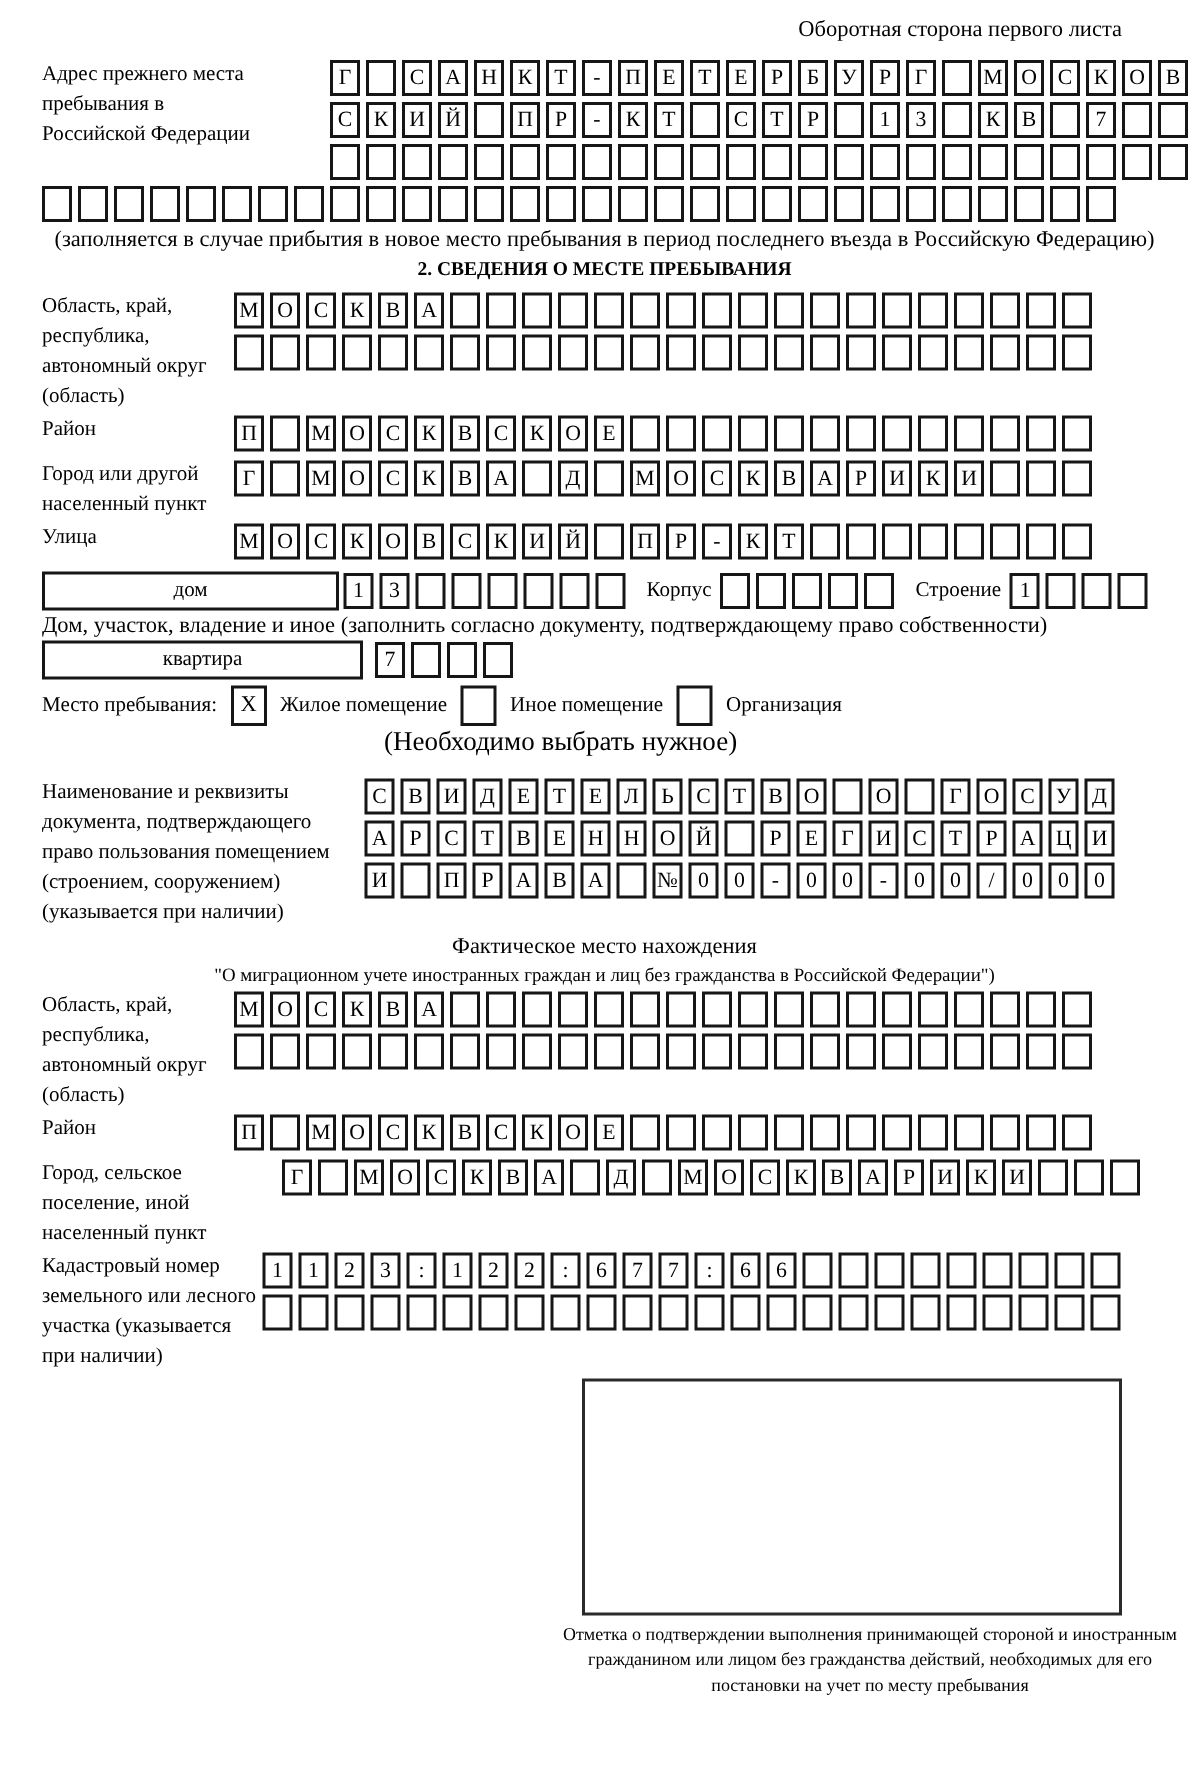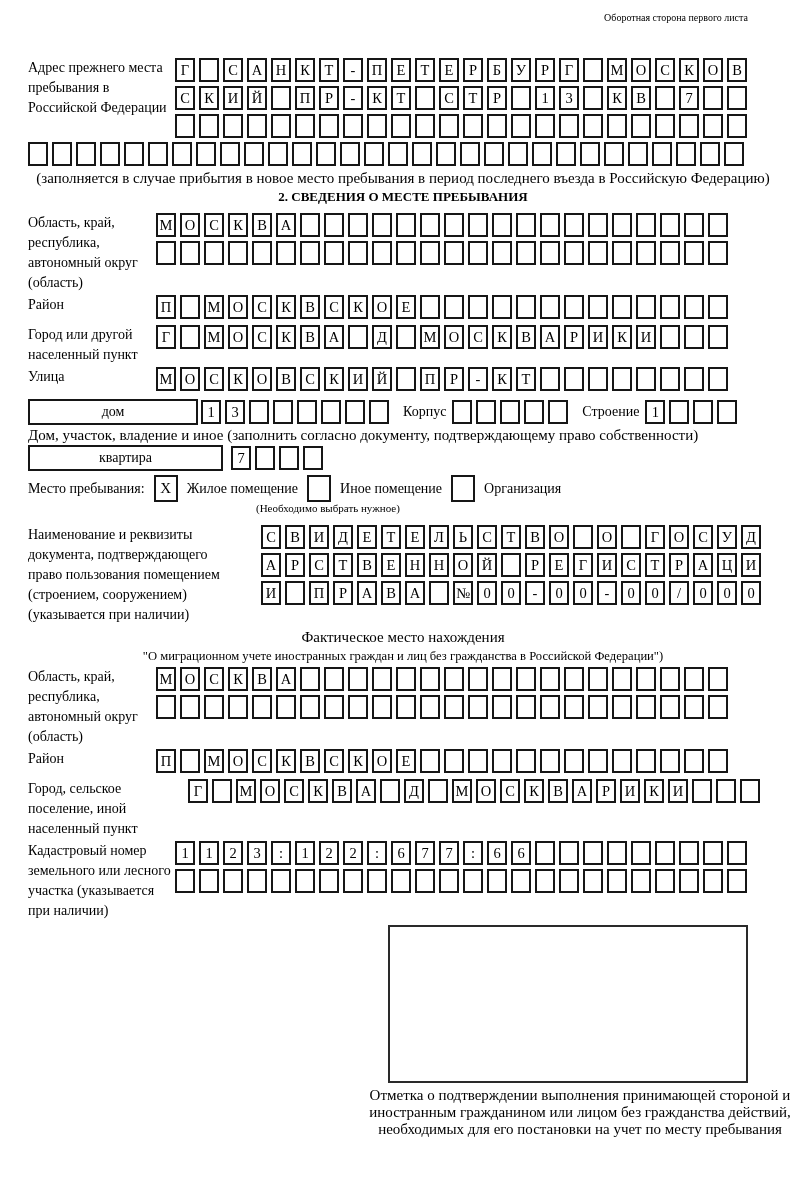--- a/index.html
+++ b/index.html
@@ -1,55 +1,55 @@
 <!DOCTYPE html>
 <html><head>
 <meta charset="utf-8">
 <style>
   * { margin:0; padding:0; box-sizing:border-box; }
   html,body { background:#ffffff; }
   body { width:800px; height:1180px; font-family:"Liberation Serif","DejaVu Serif",serif; color:#000; }
   .page { width:800px; height:1180px; padding:12px 22px 0 28px; overflow:hidden; position:relative; }
-  .top-note { text-align:right; font-size:10px; padding-right:30px; height:18px; }
+  .top-note { text-align:right; font-size:15px; padding-right:30px; height:18px; }
 
   .cellrow { display:flex; height:24px; margin-bottom:4px; }
   .cell { flex:0 0 20px; width:20px; height:24px; border:2px solid #161616;
           margin-right:4px; display:flex; align-items:center; justify-content:center;
           font-size:14.5px; line-height:1; background:#fff; }
   .cellrow.inline { margin-bottom:0; }
 
   .frow { display:flex; margin-top:2px; }
   .flabel { font-size:14px; line-height:20px; }
   .w147 { flex:0 0 147px; } .w128 { flex:0 0 128px; }
   .w160 { flex:0 0 160px; } .w215 { flex:0 0 215px; }
   .cellcol { flex:1 1 auto; }
 
   .caption { font-size:15px; height:15px; margin-top:2px; }
   .center { text-align:center; }
   .sec-title { font-size:13px; font-weight:bold; text-align:center; margin-top:4px; margin-bottom:4px; height:20px; }
   .sub-title { font-size:15px; font-weight:normal; text-align:center; margin-top:4px; height:20px; }
   .sub-cap { font-size:12.6px; text-align:center; height:16px; }
 
-  .block1 { margin-top:28px; }
+  .block1 { margin-top:10px;gap:45px; }
   .named-box { height:26px; border:2px solid #161616; display:flex; align-items:center;
                justify-content:center; font-size:14px; background:#fff; }
   .house-row { display:flex; align-items:center; margin-top:4px; height:26px; }
   .apt-row { display:flex; align-items:center; margin-top:3px; height:26px; }
   .inline-label { font-size:14px; padding:0 6px 0 10px; white-space:nowrap; }
-  .wbox-dom { width:170px; margin-right:3px; }
-  .wbox-kv { width:195px; margin-right:8px; }
+  .wbox-dom { width:198px; margin-right:3px; }
+  .wbox-kv { width:214px; margin-right:8px; }
 
   .stay-row { display:flex; align-items:center; margin-top:4px; height:27px; font-size:14px; }
   .checkbox { flex:0 0 24px; width:24px; height:27px; border:2px solid #161616;
               display:flex; align-items:center; justify-content:center; font-size:15px; margin:0 9px; }
-  .stay-note { font-size:11px; height:15px; padding-left:228px; }
-
-  .doc-block { margin-top:8px;gap:18px; }
+  .stay-note { font-size:18px; height:15px; padding-left:228px; }
+
+  .doc-block { margin-top:20px; }
   .mark-box { width:360px; height:158px; border:2px solid #2a2a2a; margin-left:360px; margin-top:4px; background:#fff; }
-  .mark-caption { width:424px; margin-left:340px; text-align:center; font-size:15px; line-height:17px; margin-top:4px; }
+  .mark-caption { width:424px; margin-left:340px; text-align:center; font-size:12px; line-height:17px; margin-top:4px; }
 </style>
 </head>
 <body>
 
 <div class="page">
 
   <div class="top-note">Оборотная сторона первого листа</div>
 
   <div class="frow block1">
     <div class="flabel w147">Адрес прежнего места пребывания в Российской Федерации</div>

